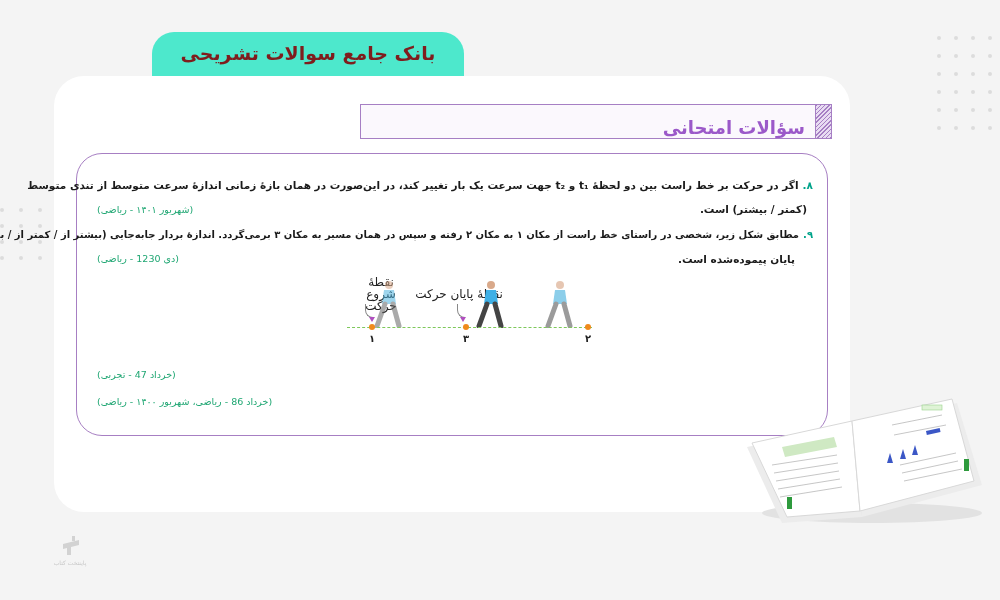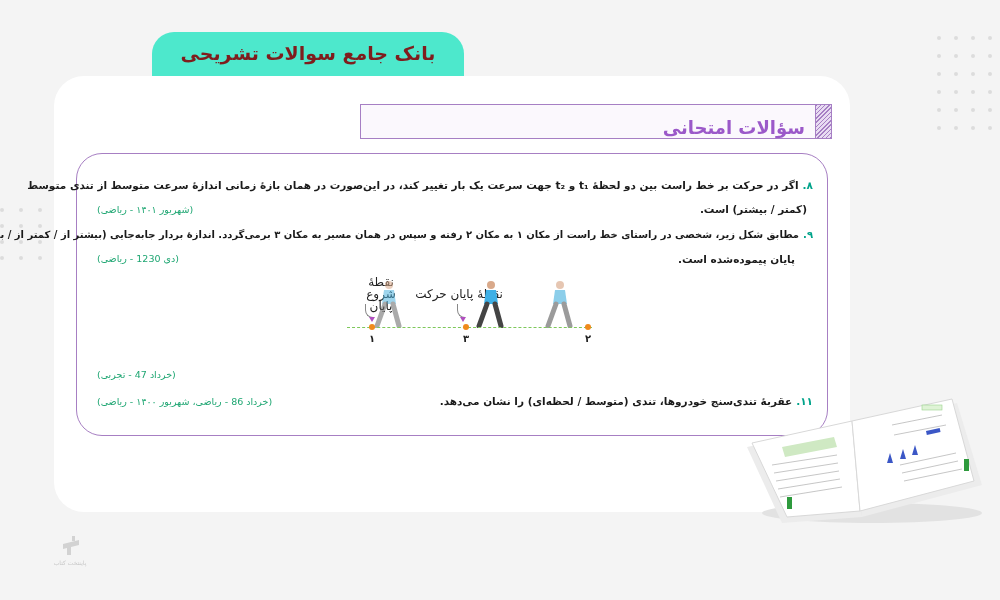--- a/index.html
+++ b/index.html
@@ -184,21 +184,21 @@
 
   <div class="q-line" style="top:75px; font-size:10px;">
     <span class="q-num">۹.</span><span>مطابق شکل زیر، شخصی در راستای خط راست از مکان ۱ به مکان ۲ رفته و سپس در همان مسیر به مکان ۳ برمی‌گردد. اندازهٔ بردار جابه‌جایی (بیشتر از / کمتر از / برابر با)</span>
   </div>
   <div class="q-line" style="top:99px; right:32px;">پایان پیموده‌شده است.</div>
   <div class="src" style="top:99px;">(دی 1230 - ریاضی)</div>
 
   <div class="figure">
     <div class="fig-label" style="left:18px; top:4px; width:48px;">
       <div>نقطهٔ شروع</div>
-      <div>پایان</div>
+      <div>حرکت</div>
     </div>
     <div class="arrow-stem" style="left:26px; top:32px;"></div>
     <div class="arrow" style="left:30px; top:45px;"></div>
 
     <div class="fig-label" style="left:60px; top:16px; width:120px;">نقطهٔ پایان حرکت</div>
     <div class="arrow-stem" style="left:118px; top:32px;"></div>
     <div class="arrow" style="left:121px; top:45px;"></div>
 
     <svg class="walker" style="left:34px; opacity:0.55;" viewBox="0 0 30 48">
       <circle cx="16" cy="5" r="4" fill="#d9a98a"></circle>
@@ -220,23 +220,20 @@
     <div class="pt" style="left:30px;"></div>
     <div class="pt" style="left:124px;"></div>
     <div class="pt" style="left:246px;"></div>
     <div class="pt-label" style="left:30px;">۱</div>
     <div class="pt-label" style="left:124px;">۳</div>
     <div class="pt-label" style="left:246px;">۲</div>
   </div>
 
   <div class="src" style="top:215px;">(خرداد 47 - تجربی)</div>
 
-  <div class="q-line" style="top:241px;">
-    <span class="q-num">۱۱.</span><span>عقربهٔ تندی‌سنج خودروها، تندی (متوسط / لحظه‌ای) را نشان می‌دهد.</span>
-  </div>
   <div class="src" style="top:242px;">(خرداد 86 - ریاضی، شهریور ۱۴۰۰ - ریاضی)</div>
 </div>
 
 <svg class="book" viewBox="0 0 245 140">
   <ellipse cx="130" cy="128" rx="110" ry="10" fill="#e2e2e2"></ellipse>
   <path d="M5 62 L110 40 L120 132 L40 138 Z" fill="#ececec"></path>
   <path d="M120 132 L110 40 L215 18 L240 100 Z" fill="#ececec"></path>
   <path d="M10 58 L110 36 L118 126 L45 132 Z" fill="#ffffff" stroke="#d8d8d8" stroke-width="1"></path>
   <path d="M118 126 L110 36 L210 14 L232 96 Z" fill="#ffffff" stroke="#d8d8d8" stroke-width="1"></path>
   <path d="M40 62 L92 52 L95 62 L43 72 Z" fill="#cfe9c3"></path>

